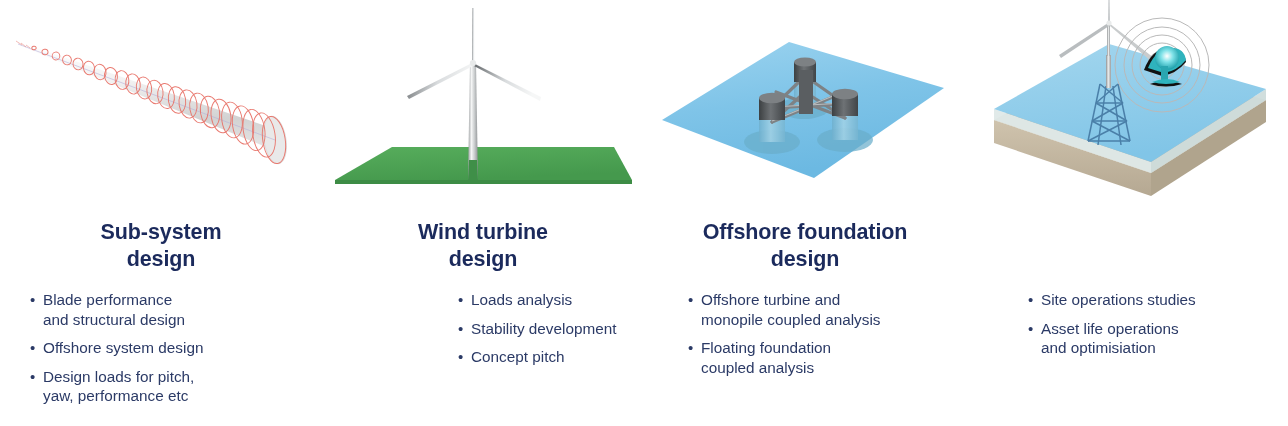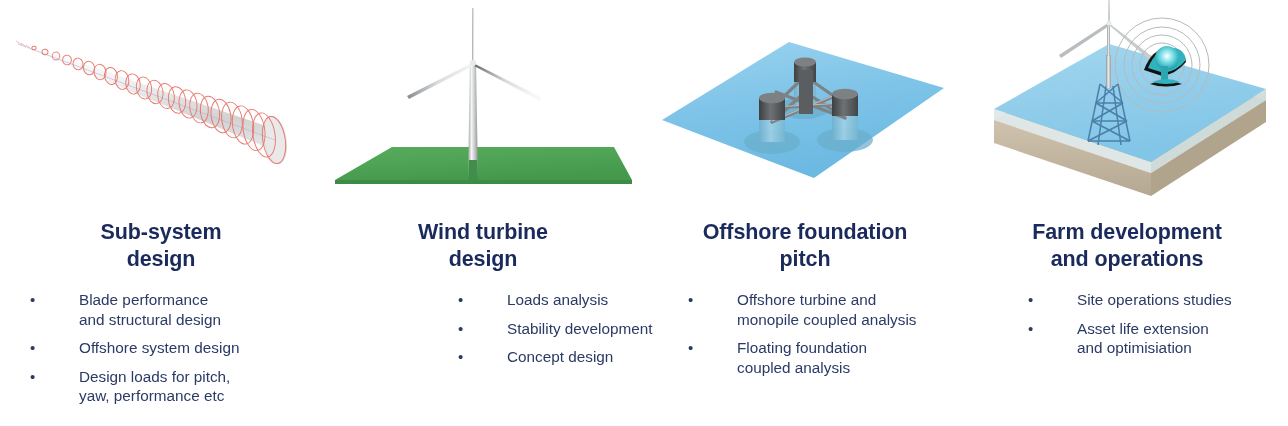--- a/index.html
+++ b/index.html
@@ -69,21 +69,20 @@
   .bullets li .dot {
     flex: 0 0 auto;
     width: 13px;
     color: #2b3a66;
     font-size: 15px;
     line-height: 19.5px;
   }
   .bullets li .btext {
     flex: 1 1 auto;
     white-space: pre-line;
-    margin-left: 36px;
   }
   
   .c1 .bullets { left: 30px; width: 250px; }
   .c2 .bullets { left: 136px; width: 200px; }
   .c3 .bullets { left: 44px; width: 270px; }
   .c4 .bullets { left: 62px; width: 250px; }
 </style>
 </head>
 <body>
 
@@ -211,21 +210,21 @@
       <li>
         <span class="dot">•</span>
         <span class="btext">Loads analysis</span>
       </li>
       <li>
         <span class="dot">•</span>
         <span class="btext">Stability development</span>
       </li>
       <li>
         <span class="dot">•</span>
-        <span class="btext">Concept design</span>
+        <span class="btext">Concept pitch</span>
       </li>
     </ul>
   </div>
 
   <div class="column c3">
     <div class="figure">
       <svg width="322" height="205" viewBox="0 0 322 205">
         <defs>
           <linearGradient id="waterG" x1="0" y1="0" x2="0.3" y2="1">
             <stop offset="0%" stop-color="#9bd3ef"></stop>
@@ -280,21 +279,21 @@
           <rect x="188" y="94" width="26" height="22" fill="url(#colG)"></rect>
           <ellipse cx="201" cy="94" rx="13" ry="5.2" fill="#7d8184"></ellipse>
           <rect x="150" y="62" width="22" height="20" fill="url(#colG)"></rect>
           <ellipse cx="161" cy="62" rx="11" ry="4.6" fill="#7d8184"></ellipse>
           <rect x="155" y="70" width="14" height="44" fill="#5a5e61"></rect>
         </g>
       </svg>
     </div>
 
     <h2 class="col-title" style="white-space: pre-line;">Offshore foundation
-pitch</h2>
+design</h2>
 
     <ul class="bullets">
       <li>
         <span class="dot">•</span>
         <span class="btext">Offshore turbine and
 monopile coupled analysis</span>
       </li>
       <li>
         <span class="dot">•</span>
         <span class="btext">Floating foundation
@@ -382,29 +381,27 @@
             <path d="M 182,68 q 8,-20 24,-20 q 12,0 14,12 q -9,11 -22,13 z" fill="#2fb3bd"></path>
             <circle cx="201" cy="58" r="12" fill="url(#beaconGlow)"></circle>
             <rect x="195" y="66" width="7" height="16" fill="#2aa6b0"></rect>
             <path d="M 184,84 q 16,-7 32,0 q -16,5 -32,0 z" fill="#111111"></path>
             <path d="M 186,82 q 15,-6 28,0 q -14,4 -28,0 z" fill="#2fb3bd"></path>
           </g>
         </g>
       </svg>
     </div>
 
-    <h2 class="col-title" style="white-space: pre-line;">Farm development
-and operations</h2>
 
     <ul class="bullets">
       <li>
         <span class="dot">•</span>
         <span class="btext">Site operations studies</span>
       </li>
       <li>
         <span class="dot">•</span>
-        <span class="btext">Asset life extension
+        <span class="btext">Asset life operations
 and optimisiation</span>
       </li>
     </ul>
   </div>
 
 </div>
 
 </body></html>

